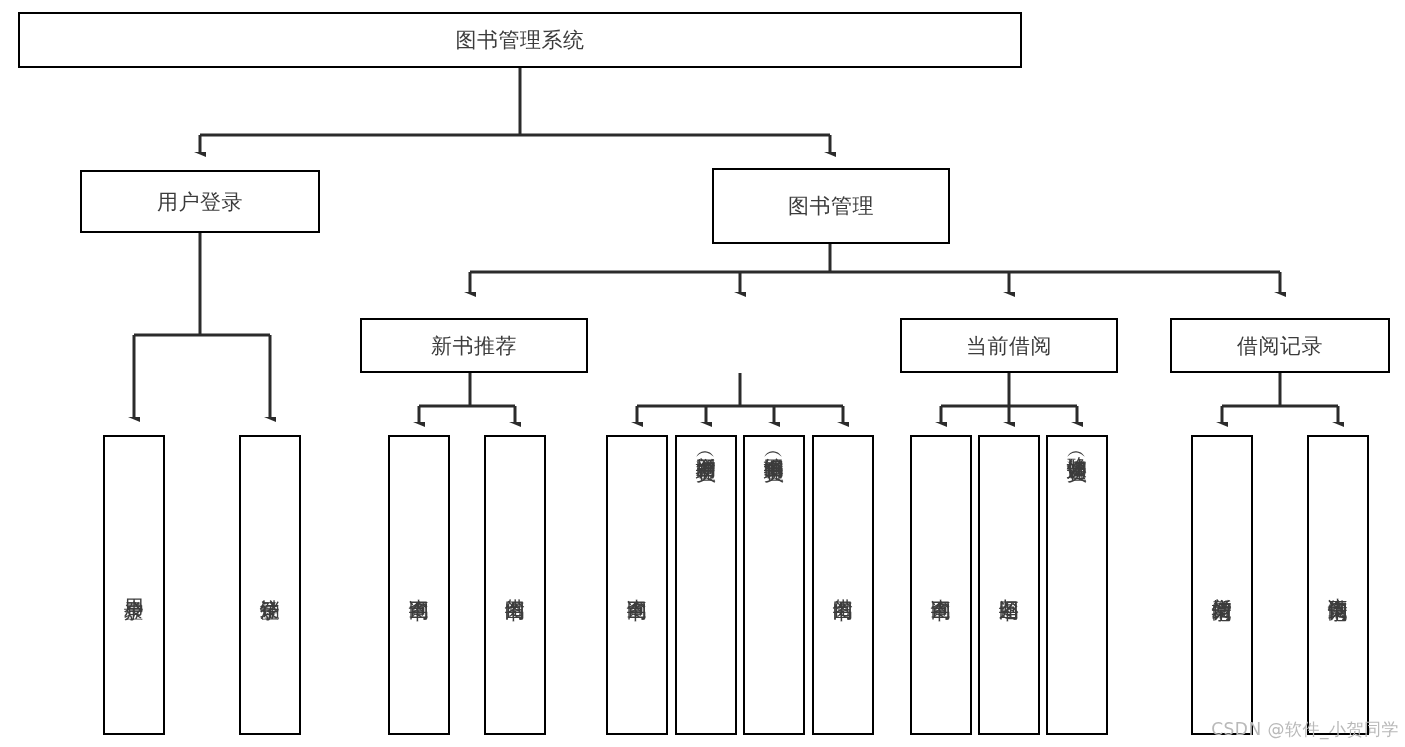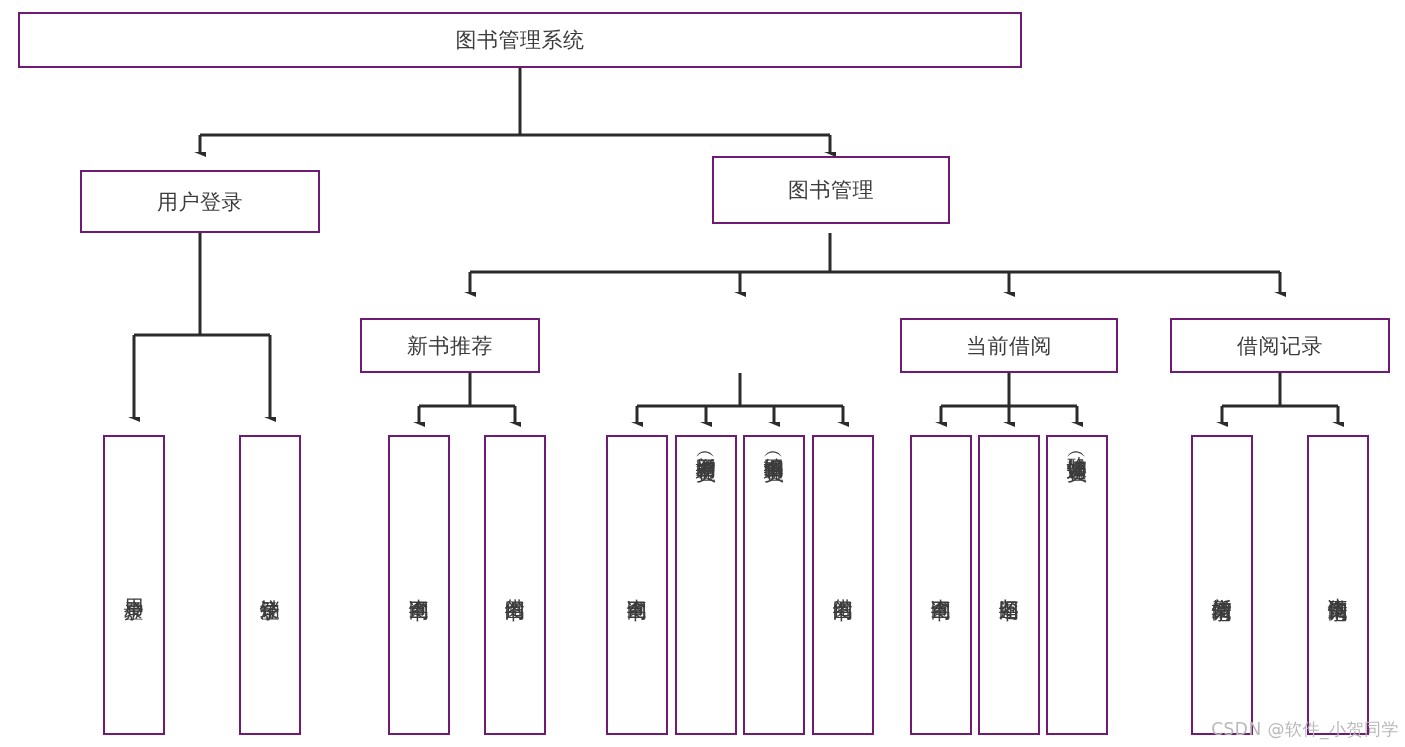--- a/index.html
+++ b/index.html
@@ -21,21 +21,21 @@
     position: absolute;
     left: 0;
     top: 0;
     width: 1405px;
     height: 747px;
     pointer-events: none;
   }
   .node {
     position: absolute;
     box-sizing: border-box;
-    border: 2px solid #701a75;
+    border: 2px solid #000000;
     background: #ffffff;
     display: flex;
     align-items: center;
     justify-content: center;
     color: #3c3c3c;
   }
   .node.h {
     font-size: 21px;
     letter-spacing: 0.5px;
   }
@@ -132,25 +132,25 @@
     </g>
   </svg>
 
   <div class="node h" style="left:18px; top:12px; width:1004px; height:56px;">
     <span>图书管理系统</span>
   </div>
 
   <div class="node h" style="left:80px; top:170px; width:240px; height:63px;">
     <span>用户登录</span>
   </div>
-  <div class="node h" style="left:712px; top:156px; width:238px; height:68px;">
+  <div class="node h" style="left:712px; top:168px; width:238px; height:76px;">
     <span>图书管理</span>
   </div>
 
-  <div class="node h" style="left:360px; top:318px; width:180px; height:55px;">
+  <div class="node h" style="left:360px; top:318px; width:228px; height:55px;">
     <span>新书推荐</span>
   </div>
   <div class="node h" style="left:1170px; top:318px; width:220px; height:55px;">
     <span>借阅记录</span>
   </div>
   <div class="node h" style="left:900px; top:318px; width:218px; height:55px;">
     <span>当前借阅</span>
   </div>
 
   <div class="node leaf" style="left:103px; top:435px; width:62px; height:300px;">

